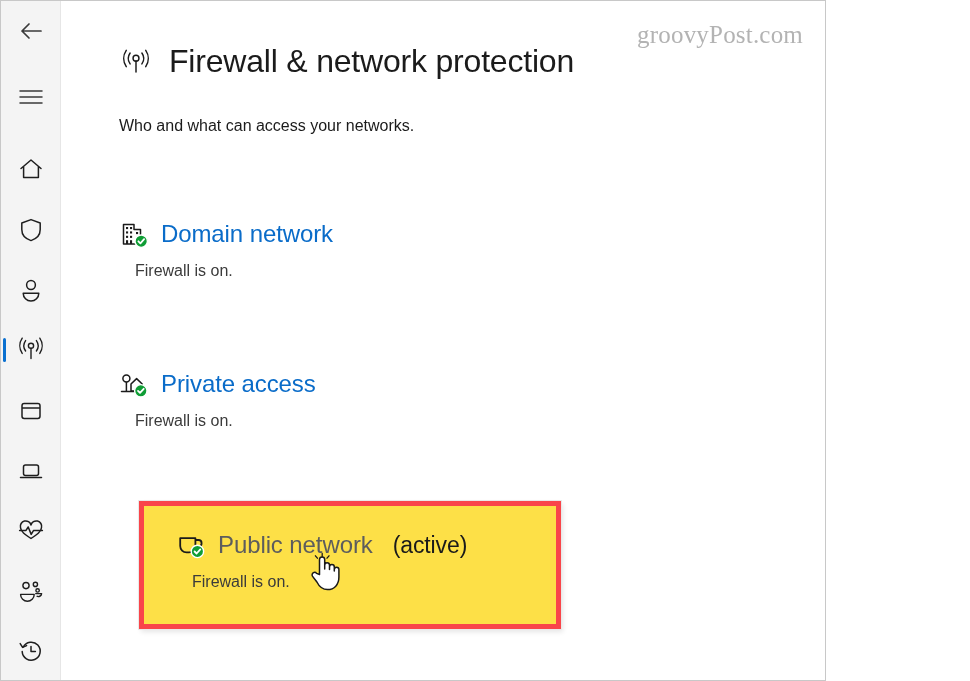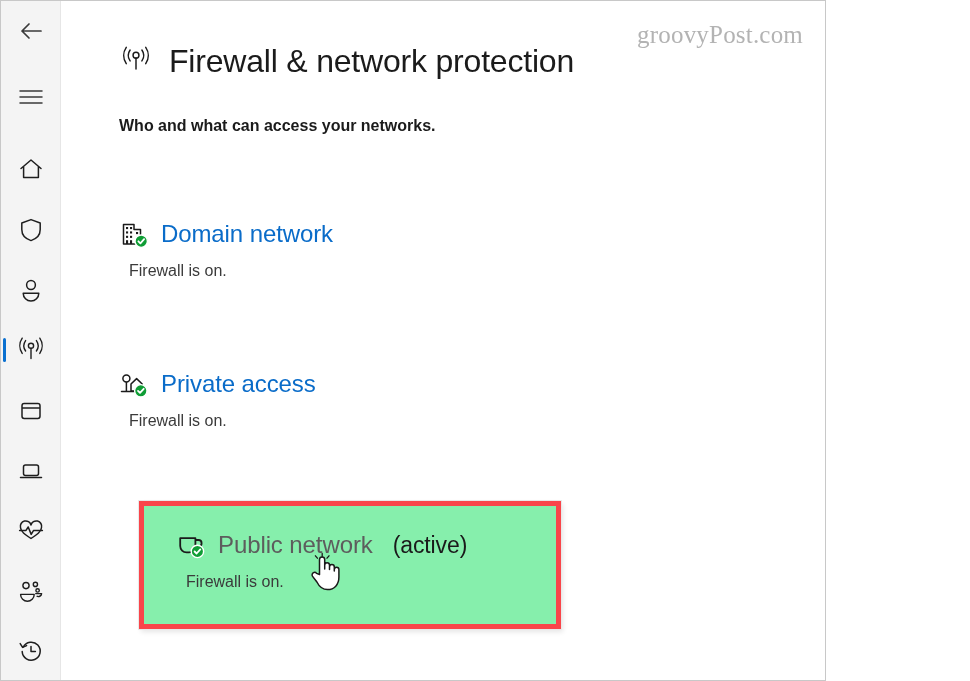--- a/index.html
+++ b/index.html
@@ -72,21 +72,21 @@
     font-size: 25px;
     color: #b3b3b3;
     letter-spacing: 0.2px;
     white-space: nowrap;
   }
   .page-head {
     position: absolute;
     left: 58px;
     top: 42px;
     display: flex;
-    align-items: flex-start;
+    align-items: flex-end;
     gap: 16px;
   }
   .page-head .head-icon {
     width: 34px;
     height: 34px;
     display: flex;
     align-items: center;
     justify-content: center;
   }
   .page-title {
@@ -96,21 +96,20 @@
     white-space: nowrap;
     letter-spacing: -0.2px;
   }
   .page-sub {
     position: absolute;
     left: 58px;
     top: 116px;
     font-size: 16px;
     color: #1b1b1b;
     white-space: nowrap;
-    font-weight: bold;
   }
 
   
   .profile {
     position: absolute;
     left: 58px;
   }
   .profile-row {
     display: flex;
     align-items: center;
@@ -140,38 +139,38 @@
     font-size: 23px;
     color: #1a1a1a;
     white-space: nowrap;
     margin-left: 8px;
     letter-spacing: -0.1px;
     text-align: center;
   }
   .profile-status {
     font-size: 16px;
     color: #3b3b3b;
-    margin-left: 10px;
+    margin-left: 16px;
     margin-top: 11px;
     white-space: nowrap;
   }
 
   #profile-domain  { top: 216px; }
   #profile-private { top: 366px; }
 
   
   .highlight-box {
     position: absolute;
     left: 78px;
     top: 500px;
     width: 422px;
     height: 128px;
     box-sizing: border-box;
     border: 5px solid #f9454a;
-    background: #86efac;
+    background: #fde047;
     box-shadow: 0 0 0 1px #e9e9e9, 2px 3px 5px rgba(0,0,0,0.10);
   }
   .highlight-inner {
     position: absolute;
     left: 32px;
     top: 22px;
   }
   .cursor-hand {
     position: absolute;
     left: 246px;

